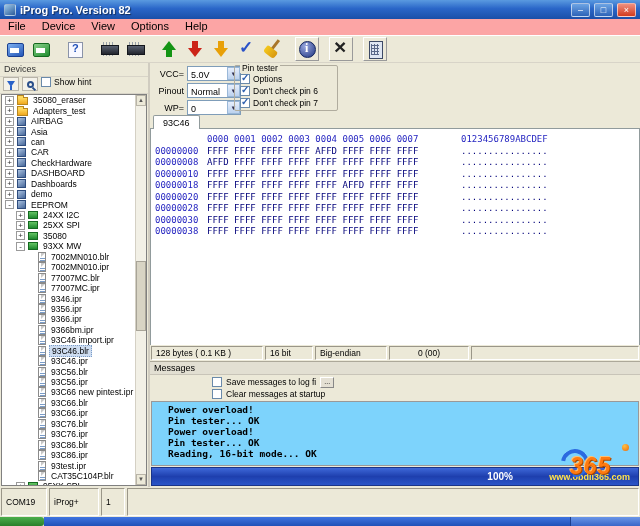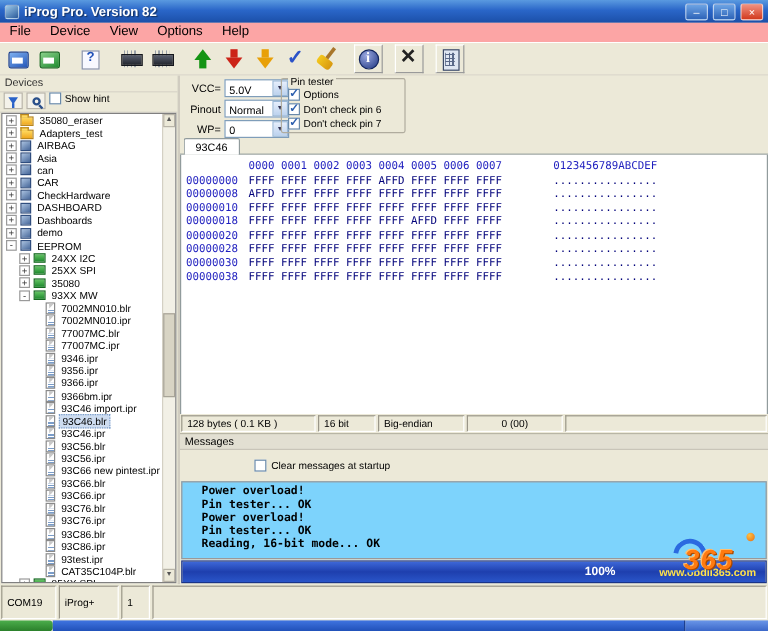--- a/index.html
+++ b/index.html
@@ -564,20 +564,25 @@
         <span class="hs-cell" style="width:72px">Big-endian</span>
         <span class="hs-cell" style="width:80px;justify-content:center">0 (00)</span>
         <span class="hs-cell" style="flex:1"></span>
       </div>
 
       <div class="messages">
         <div class="msg-header">Messages</div>
         <div class="msg-options">
           <div class="msg-opt">
             <span class="cb"></span>
+            <span>Save messages to log fi</span>
+            <span class="browse-btn">...</span>
+          </div>
+          <div class="msg-opt">
+            <span class="cb"></span>
             <span>Clear messages at startup</span>
           </div>
         </div>
         <div class="msg-text">
   <div class="msg-line">Power overload!</div>
 
   <div class="msg-line">Pin tester... OK</div>
 
   <div class="msg-line">Power overload!</div>
 

